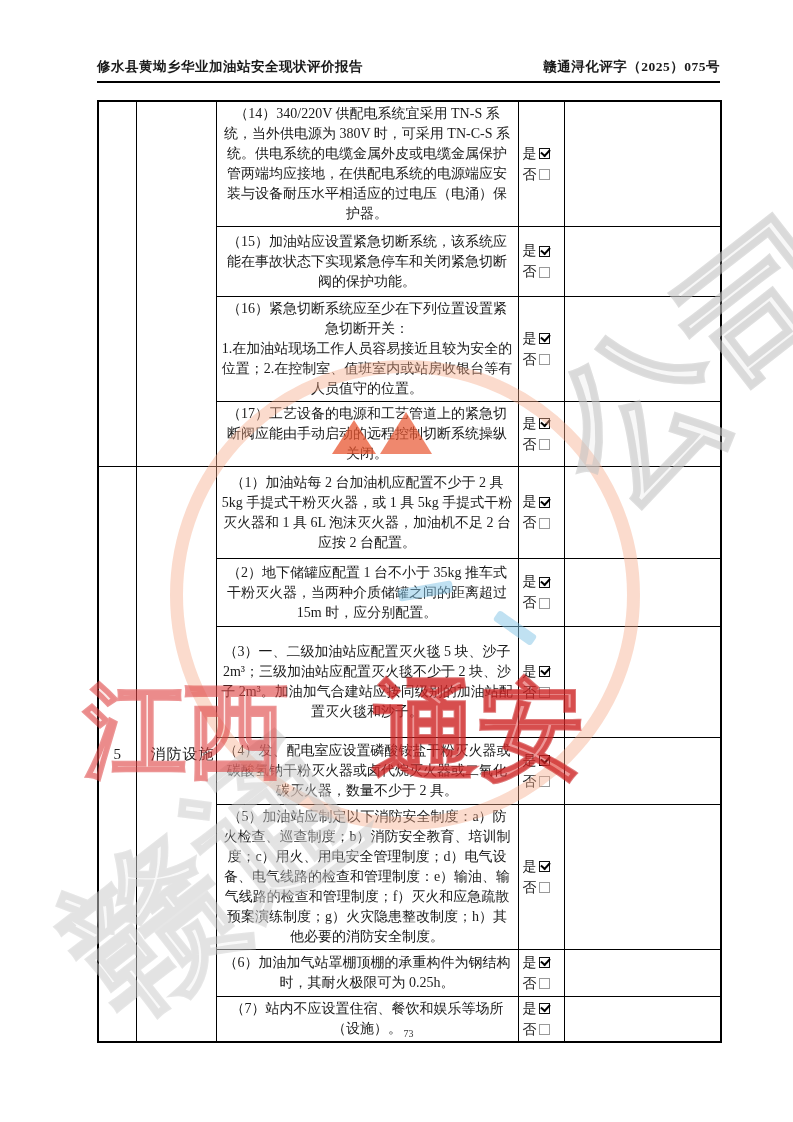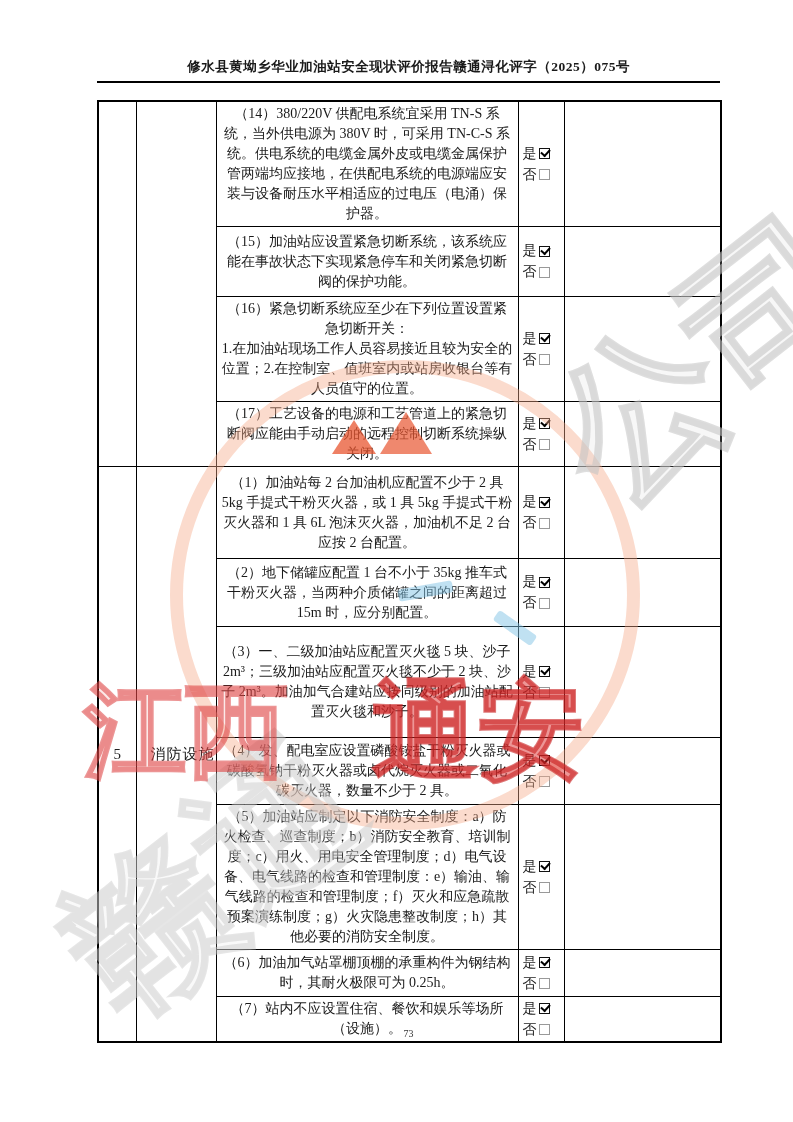--- a/index.html
+++ b/index.html
@@ -4,21 +4,21 @@
 <style>
   html,body{margin:0;padding:0;}
   body{
     width:793px;height:1122px;background:#ffffff;position:relative;overflow:hidden;
     font-family:"Liberation Serif","DejaVu Serif",serif;color:#1a1a1a;
   }
   .page{position:absolute;inset:0;}
   
   .header{
     position:absolute;left:97px;top:58px;width:623px;
-    display:flex;justify-content:center;align-items:flex-end;
+    display:flex;justify-content:space-between;align-items:flex-end;
     border-bottom:2px solid #000;padding-bottom:5px;
     font-size:13.5px;font-weight:bold;letter-spacing:.5px;
   }
   
   table.eval-table{
     position:absolute;left:97px;top:100px;width:623px;
     border-collapse:collapse;table-layout:fixed;
     border:2px solid #000;
   }
   .eval-table td{
@@ -101,21 +101,21 @@
       <col style="width:38px">
       <col style="width:80px">
       <col style="width:302px">
       <col style="width:46px">
       <col style="width:157px">
     </colgroup>
     <tbody>
         <tr style="height: 115px;">
           <td class="col-index" rowspan="4"></td>
           <td class="col-cat" rowspan="4"></td>
-          <td class="col-text">（14）380/220V 供配电系统宜采用 TN-S 系统，当外供电源为 380V 时，可采用 TN-C-S 系统。供电系统的电缆金属外皮或电缆金属保护管两端均应接地，在供配电系统的电源端应安装与设备耐压水平相适应的过电压（电涌）保护器。</td>
+          <td class="col-text">（14）340/220V 供配电系统宜采用 TN-S 系统，当外供电源为 380V 时，可采用 TN-C-S 系统。供电系统的电缆金属外皮或电缆金属保护管两端均应接地，在供配电系统的电源端应安装与设备耐压水平相适应的过电压（电涌）保护器。</td>
           <td class="col-check">
             <div class="cb-line">
               <span>是</span>
               <span class="cb checked"></span>
             </div>
             <div class="cb-line">
               <span>否</span>
               <span class="cb"></span>
             </div>
           </td>

